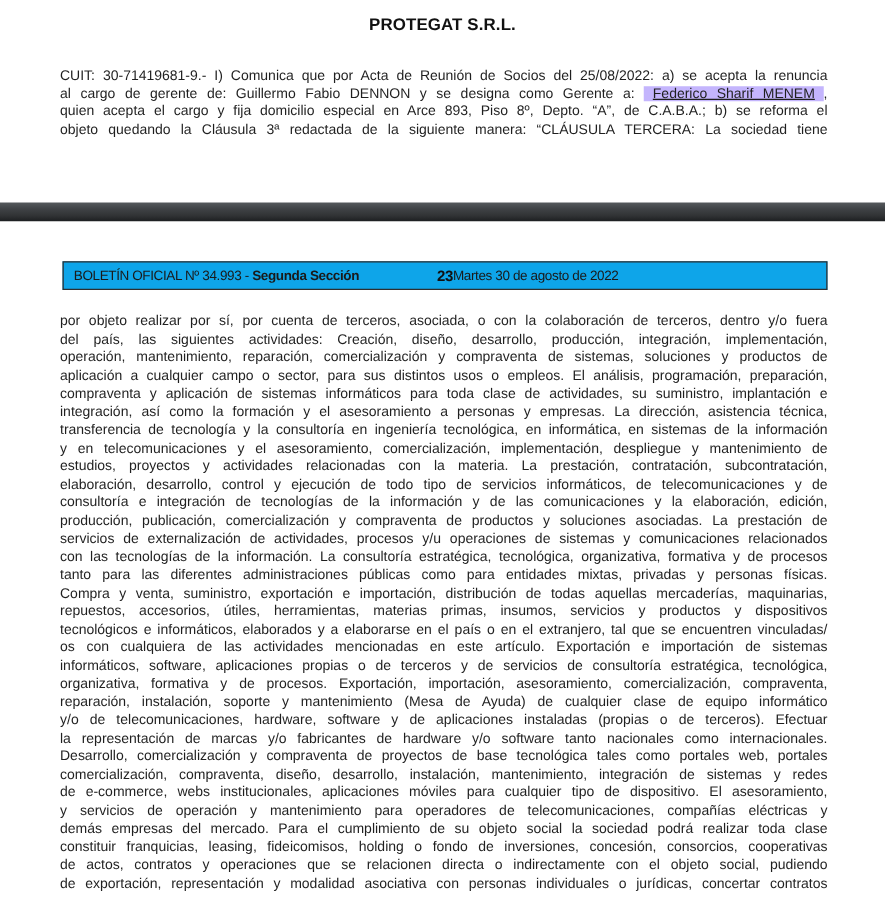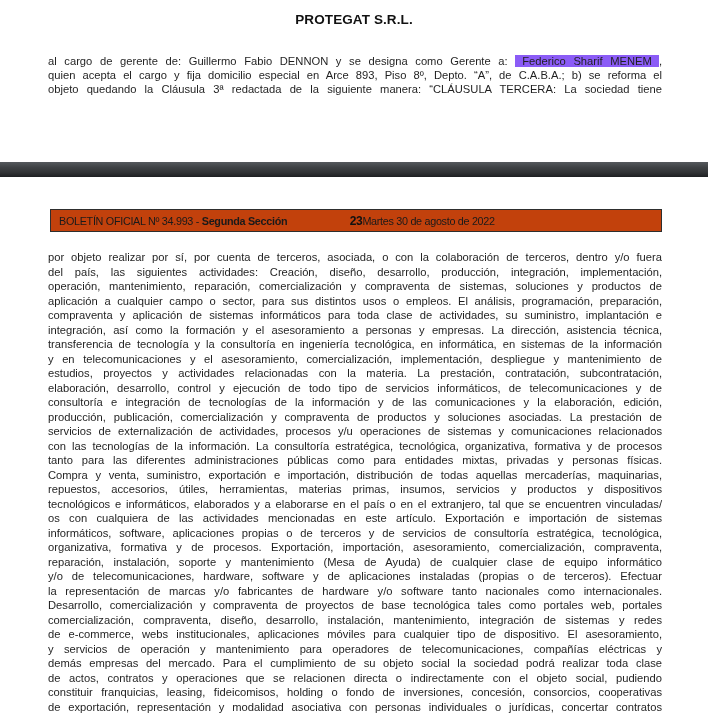--- a/index.html
+++ b/index.html
@@ -30,43 +30,44 @@
   .jline {
     text-align: justify;
     text-align-last: justify;
     font-size: 11.2px;
     line-height: 14.2px;
     height: 14.2px;
     overflow: visible;
     color: #1f1f1f;
   }
   .hl {
-    background: #8b5cf6;
+    background: #c4b5fd;
     padding: 0 7px;
+    text-decoration: underline;
   }
 
   
   .page-separator {
     position: absolute;
     top: 162px; left: 0;
     width: 708px; height: 15px;
     background: linear-gradient(to bottom, #55595d 0%, #3f4245 35%, #313335 70%, #1d1f21 100%);
   }
 
   
   .header-box {
     position: absolute;
     top: 209px; left: 50px;
     width: 612px; height: 23px;
     box-sizing: border-box;
     border: 1.5px solid #2e2e2e;
     display: flex;
     align-items: center;
     padding: 0 8px;
-    background: #c2410c;
+    background: #0ea5e9;
   }
   .header-left {
     flex: 1;
     font-size: 10.8px;
     letter-spacing: -0.3px;
     white-space: nowrap;
     color: #1a1a1a;
   }
   .header-left b { font-weight: bold; }
   .header-page {
@@ -93,20 +94,21 @@
   .body-block .jline { line-height: 14.5px; height: 14.5px; }
 </style>
 </head>
 <body>
 
 <div class="canvas">
 
   <div class="company-title">PROTEGAT S.R.L.</div>
 
   <div class="notice-block">
+    <div class="jline">CUIT: 30-71419681-9.- I) Comunica que por Acta de Reunión de Socios del 25/08/2022: a) se acepta la renuncia</div>
     <div class="jline"><span>al cargo de gerente de: Guillermo Fabio DENNON y se designa como Gerente a: </span><span class="hl">Federico Sharif MENEM</span><span>,</span></div>
     <div class="jline">quien acepta el cargo y fija domicilio especial en Arce 893, Piso 8º, Depto. “A”, de C.A.B.A.; b) se reforma el</div>
     <div class="jline">objeto quedando la Cláusula 3ª redactada de la siguiente manera: “CLÁUSULA TERCERA: La sociedad tiene</div>
   </div>
 
   <div class="page-separator"></div>
 
   <div class="header-box">
     <div class="header-left"><span>BOLETÍN OFICIAL Nº 34.993 - </span><b>Segunda Sección</b></div>
     <div class="header-page">23</div>
@@ -136,18 +138,18 @@
       <div class="jline">informáticos, software, aplicaciones propias o de terceros y de servicios de consultoría estratégica, tecnológica,</div>
       <div class="jline">organizativa, formativa y de procesos. Exportación, importación, asesoramiento, comercialización, compraventa,</div>
       <div class="jline">reparación, instalación, soporte y mantenimiento (Mesa de Ayuda) de cualquier clase de equipo informático</div>
       <div class="jline">y/o de telecomunicaciones, hardware, software y de aplicaciones instaladas (propias o de terceros). Efectuar</div>
       <div class="jline">la representación de marcas y/o fabricantes de hardware y/o software tanto nacionales como internacionales.</div>
       <div class="jline">Desarrollo, comercialización y compraventa de proyectos de base tecnológica tales como portales web, portales</div>
       <div class="jline">comercialización, compraventa, diseño, desarrollo, instalación, mantenimiento, integración de sistemas y redes</div>
       <div class="jline">de e-commerce, webs institucionales, aplicaciones móviles para cualquier tipo de dispositivo. El asesoramiento,</div>
       <div class="jline">y servicios de operación y mantenimiento para operadores de telecomunicaciones, compañías eléctricas y</div>
       <div class="jline">demás empresas del mercado. Para el cumplimiento de su objeto social la sociedad podrá realizar toda clase</div>
+      <div class="jline">constituir franquicias, leasing, fideicomisos, holding o fondo de inversiones, concesión, consorcios, cooperativas</div>
       <div class="jline">de actos, contratos y operaciones que se relacionen directa o indirectamente con el objeto social, pudiendo</div>
-      <div class="jline">constituir franquicias, leasing, fideicomisos, holding o fondo de inversiones, concesión, consorcios, cooperativas</div>
       <div class="jline">de exportación, representación y modalidad asociativa con personas individuales o jurídicas, concertar contratos</div>
     </div>
 
 </div>
 
 </body></html>

